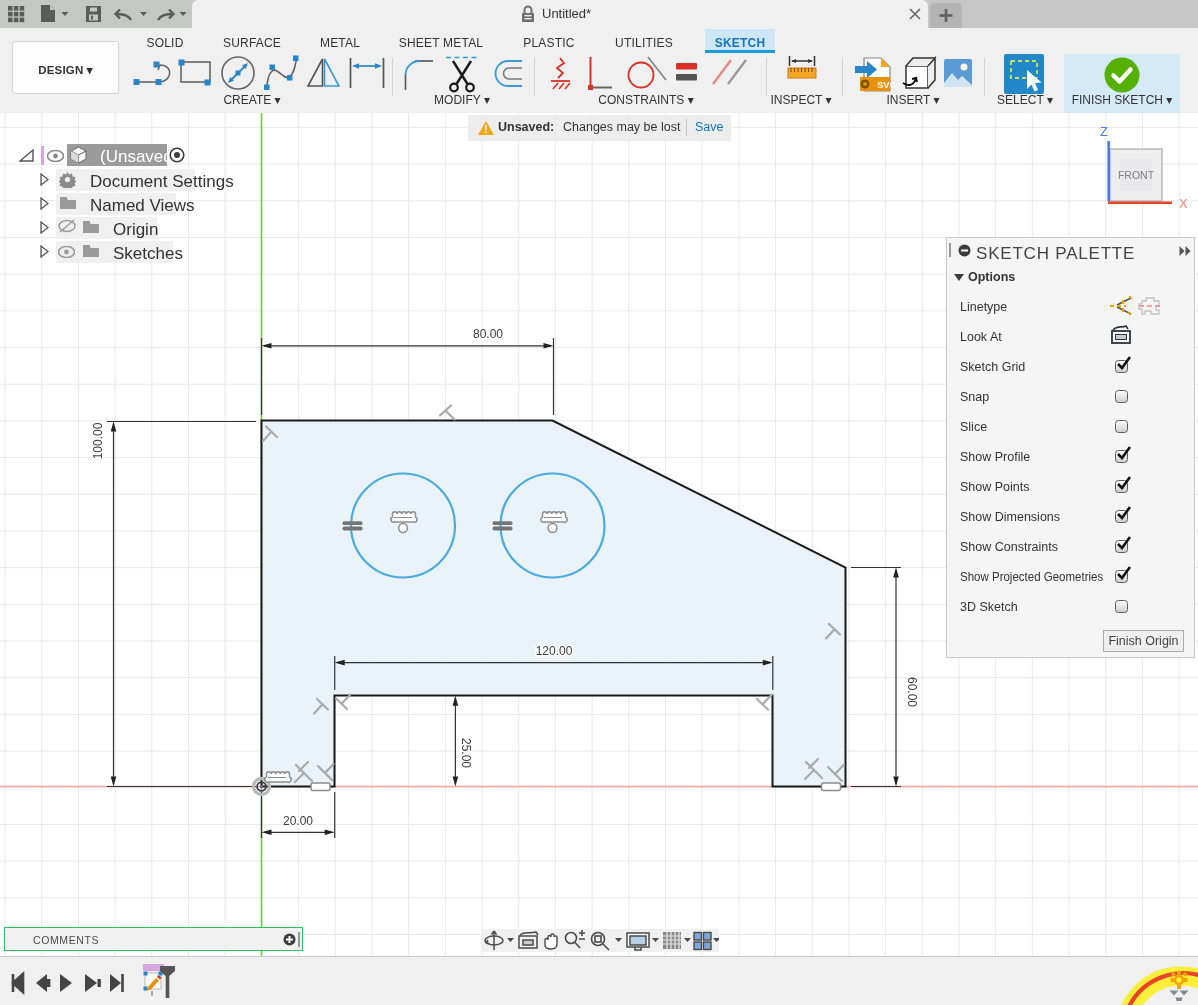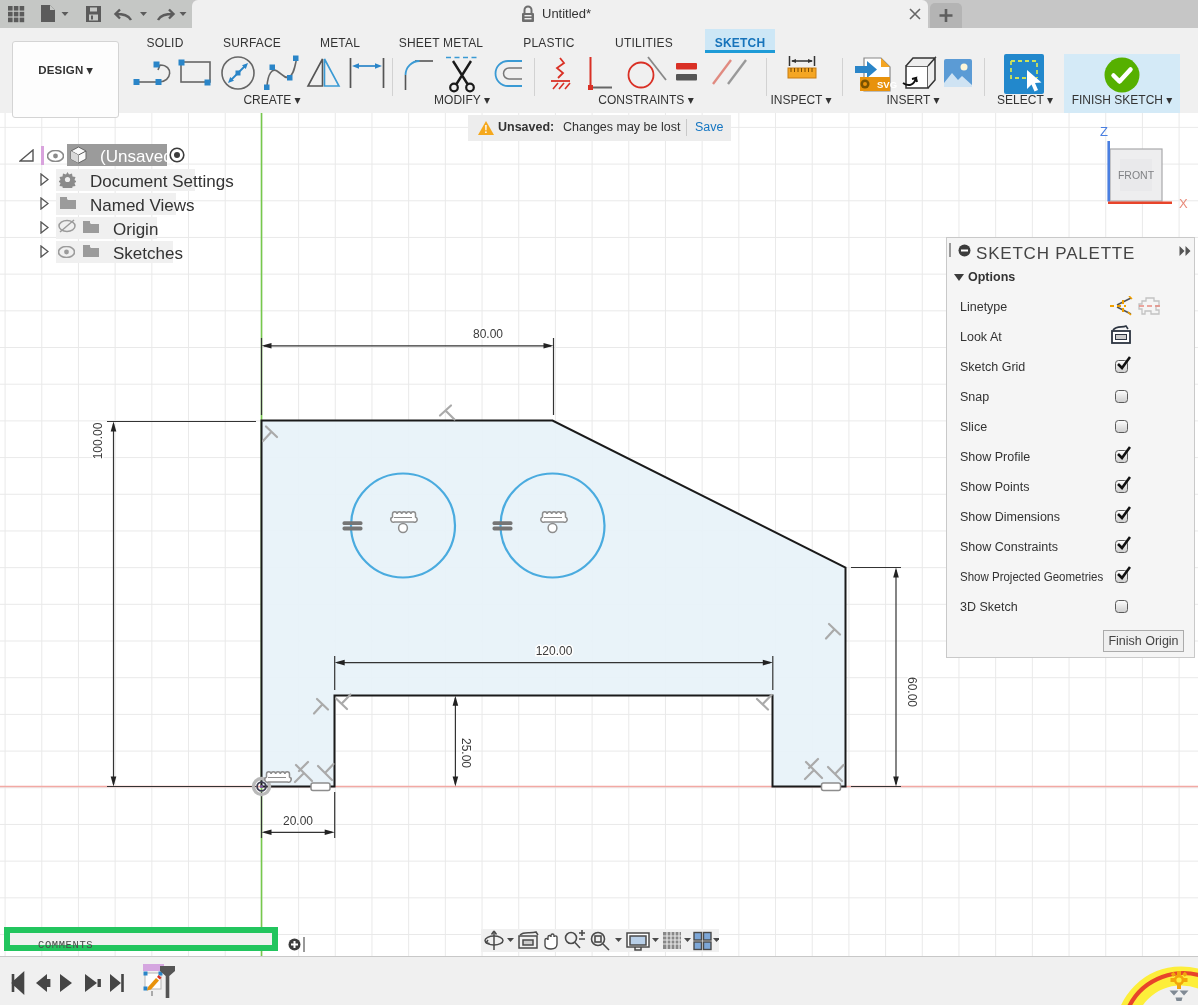--- a/index.html
+++ b/index.html
@@ -13,37 +13,37 @@
 #tb-plus { position:absolute; left:930px; top:3px; width:32px; height:25px; background:#b4b4b4; border-radius:5px 5px 0 0; }
 .tbtxt { position:absolute; font-size:13px; color:#333; }
 
 #ribbon { position:absolute; left:0; top:28px; width:1198px; height:85px; background:#f0f0f0; }
 .tabl { position:absolute; top:33px; height:20px; line-height:20px; font-size:12px; color:#333; letter-spacing:0.2px; transform:translateX(-50%); white-space:nowrap; }
 .grpl { position:absolute; top:93px; height:14px; line-height:14px; font-size:12px; color:#333; transform:translateX(-50%); white-space:nowrap; }
 .vsep { position:absolute; top:58px; height:38px; width:1px; background:#d2d2d2; }
 #sketchtab { position:absolute; left:705px; top:29px; width:70px; height:21px; background:#cde7f6; }
 #sketchtab:after { content:""; position:absolute; left:0; top:21px; width:70px; height:3px; background:#1e9bd7; }
 #finishbg { position:absolute; left:1064px; top:54px; width:116px; height:59px; background:#d4eaf7; }
-#designbtn { position:absolute; left:12px; top:41px; width:107px; height:77px; background:#fdfdfd; border:1px solid #d4d4d4; border-radius:3px; font-size:11.5px; font-weight:bold; color:#333; text-align:center; line-height:57px; letter-spacing:0.2px; }
+#designbtn { position:absolute; left:12px; top:41px; width:107px; height:53px; background:#fdfdfd; border:1px solid #d4d4d4; border-radius:3px; font-size:11.5px; font-weight:bold; color:#333; text-align:center; line-height:57px; letter-spacing:0.2px; }
 
 #canvas { position:absolute; left:0; top:113px; width:1198px; height:843px; background:#fff;
   background-image:linear-gradient(to right,#e9e9e9 1px,transparent 1px),linear-gradient(to bottom,#e9e9e9 1px,transparent 1px);
   background-size:36.7px 36.7px; background-position:4.6px 13.9px; }
 #sketchsvg { position:absolute; left:0; top:0; width:1198px; height:1005px; }
 
 #warnbar { position:absolute; left:468px; top:115px; width:263px; height:26px; background:#ededed; font-size:12.5px; color:#333; }
 
 #browserhdr { position:absolute; left:3px; top:117px; width:300px; height:22px; background:#f2f2f2; border:1px solid #ccc; font-size:11.5px; color:#444; }
 .trowbg { position:absolute; height:22px; background:#f0f0f0; }
 
 #palette { position:absolute; left:946px; top:237px; width:249px; height:421px; background:#f5f5f5; border:1px solid #c9c9c9; }
 .prow { position:absolute; left:13px; height:16px; font-size:12.5px; color:#333; white-space:nowrap; }
 .cb { position:absolute; left:167.5px; width:13px; height:13px; border:1.5px solid #5a5a5a; border-radius:3.5px; background:linear-gradient(#fdfdfd,#cfcfcf); }
 
-#comments { position:absolute; left:4px; top:927px; width:274px; height:24px; background:#f1f1f1; border:6px solid #22c55e;font-family:Liberation Mono, monospace; }
+#comments { position:absolute; left:4px; top:927px; width:299px; height:24px; background:#f1f1f1; border:1px solid #22c55e; }
 #viewbar { position:absolute; left:481px; top:929px; width:238px; height:23px; background:#f0f0f0; }
 #timeline { position:absolute; left:0; top:956px; width:1198px; height:49px; background:#f0f0f0; border-top:1px solid #c8c8c8; }
 </style>
 </head>
 <body>
 <div id="stage">
 <div id="canvas"></div>
 <svg id="sketchsvg" viewBox="0 0 1198 1005">
 
  <line x1="0" y1="786.5" x2="1198" y2="786.5" stroke="#f2a9a4" stroke-width="1.6"></line>
@@ -204,21 +204,21 @@
 <div id="sketchtab"></div>
 <div id="finishbg"></div>
 <div id="designbtn">DESIGN ▾</div>
 <div class="tabl" style="left:165px">SOLID</div>
 <div class="tabl" style="left:252px">SURFACE</div>
 <div class="tabl" style="left:340px">METAL</div>
 <div class="tabl" style="left:441px">SHEET METAL</div>
 <div class="tabl" style="left:549px">PLASTIC</div>
 <div class="tabl" style="left:644px">UTILITIES</div>
 <div class="tabl" style="left:740px;color:#1774bb;font-weight:bold">SKETCH</div>
-<div class="grpl" style="left:272px">CREATE ▾</div>
+<div class="grpl" style="left:252px">CREATE ▾</div>
 <div class="grpl" style="left:462px">MODIFY ▾</div>
 <div class="grpl" style="left:646px">CONSTRAINTS ▾</div>
 <div class="grpl" style="left:801px">INSPECT ▾</div>
 <div class="grpl" style="left:913px">INSERT ▾</div>
 <div class="grpl" style="left:1025px">SELECT ▾</div>
 <div class="grpl" style="left:1122px">FINISH SKETCH ▾</div>
 <div class="vsep" style="left:392px"></div>
 <div class="vsep" style="left:534px"></div>
 <div class="vsep" style="left:766px"></div>
 <div class="vsep" style="left:842px"></div>

